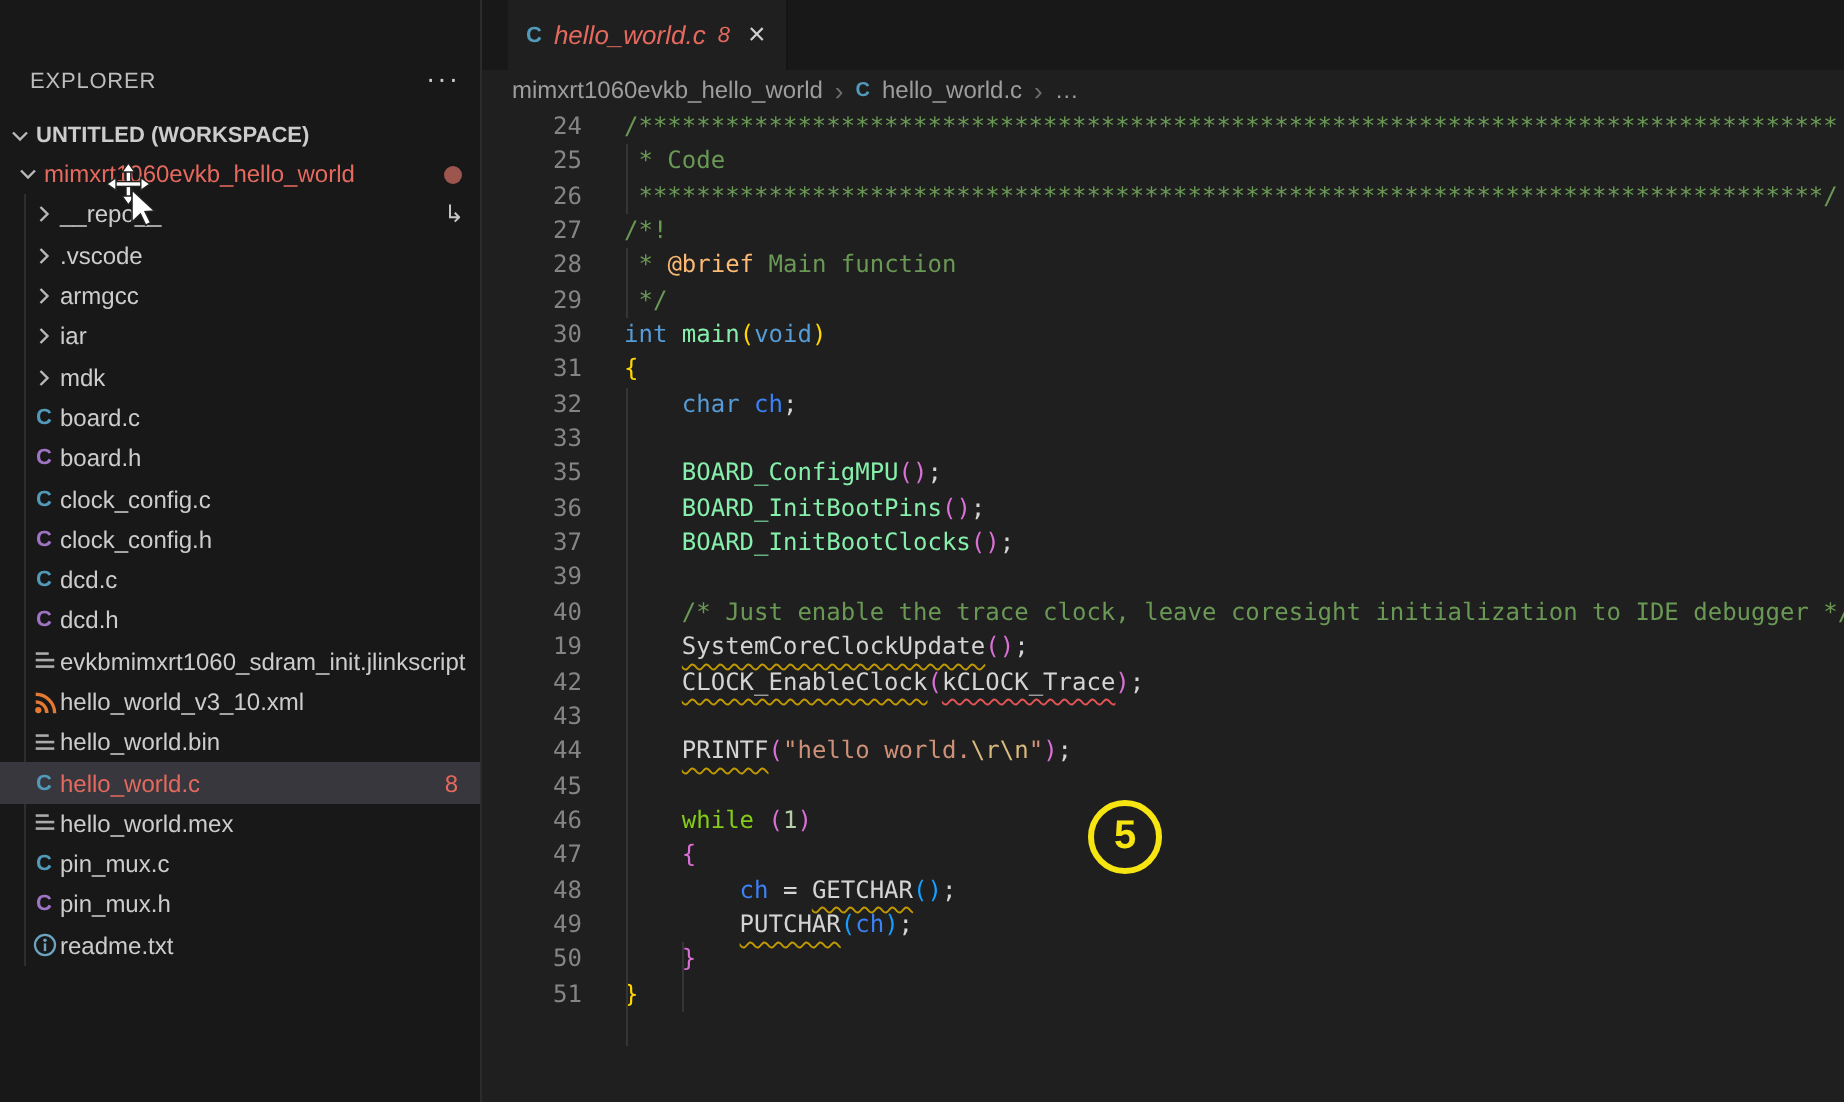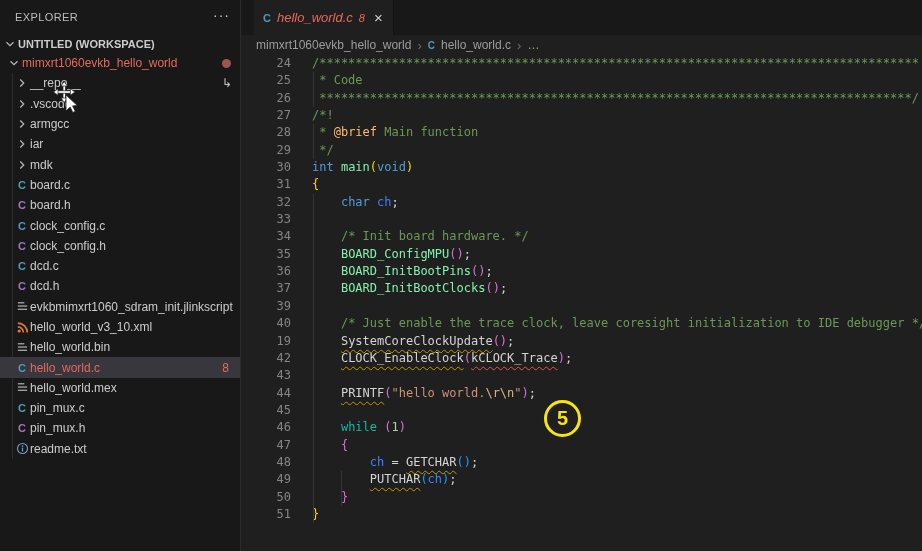--- a/index.html
+++ b/index.html
@@ -3,21 +3,21 @@
 <meta charset="utf-8">
 <style>
   * { margin:0; padding:0; box-sizing:border-box; }
   html,body { width:922px; height:551px; overflow:hidden; }
   body { background:#1f1f1f; font-family:"Liberation Sans", sans-serif; position:relative; }
 
   
   .sidebar { position:absolute; left:0; top:0; width:241px; height:551px;
              background:#181818; border-right:1px solid #2b2b2b; }
   .sb-header { height:34px; padding:11px 10px 0 15px; display:flex; justify-content:space-between;
-               align-items:flex-start; color:#bdbdbd; font-size:11px; letter-spacing:.4px; }
+               align-items:flex-start; color:#bdbdbd; font-size:11px; letter-spacing:.4px;margin-top:24px; }
   .more { color:#cccccc; font-size:14px; letter-spacing:1px; line-height:8px; cursor:pointer; }
   .ws-row { height:19px; display:flex; align-items:center; padding-left:2px;
             font-size:11px; font-weight:bold; color:#cccccc; }
   .tree { position:relative; }
   .tree-guide { position:absolute; left:12px; top:20.3px; width:1px; height:386px; background:#2e2e2e; }
   .row { position:relative; height:20.3px; display:flex; align-items:center;
          font-size:12px; color:#cccccc; white-space:nowrap; overflow:hidden; cursor:pointer; }
   .row.lvl0 { padding-left:6px; }
   .row.lvl1 { padding-left:14px; }
   .row.selected { background:#37373d; }
@@ -43,21 +43,21 @@
                 font-size:12px; color:#9d9d9d; background:#1f1f1f; }
   .bc-sep { color:#6e6e6e; font-size:13px; }
   .breadcrumb .cicon { font-size:10px; }
 
   .code { position:relative; font-family:"DejaVu Sans Mono", monospace; font-size:12px; }
   .cl { height:17.35px; line-height:17.35px; display:flex; }
   .ln { width:50px; text-align:right; color:#858585; flex:none; }
   .lt { white-space:pre; padding-left:21px; color:#d4d4d4; }
   .guide { position:absolute; width:1px; background:#353535; }
 
-  .cm{color:#6a9955} .doc{color:#fdba74} .kw{color:#569cd6} .ctrl{color:#14b8a6}
+  .cm{color:#6a9955} .doc{color:#fdba74} .kw{color:#569cd6} .ctrl{color:#84cc16}
   .fn{color:#86efac} .var{color:#3b82f6} .num{color:#b5cea8} .str{color:#ce9178}
   .esc{color:#d7ba7d} .b1{color:#ffd700} .b2{color:#da70d6} .b3{color:#179fff} .pl{color:#d4d4d4}
   .plw{ text-decoration:underline wavy #c19a00 1px; text-underline-offset:3.5px; text-decoration-skip-ink:none;text-align:right; }
   .ple{ text-decoration:underline wavy #e45454 1px; text-underline-offset:3.5px; text-decoration-skip-ink:none; }
 
   
   .annotation { position:absolute; left:544px; top:400px; width:37px; height:37px; border-radius:50%;
                 border:3px solid #f6e511; color:#f6e511; font-size:20px; font-weight:bold;
                 display:flex; align-items:center; justify-content:center; z-index:5; }
   .cursor-overlay { position:absolute; left:46px; top:79px; z-index:9; }
@@ -284,24 +284,20 @@
         </div>
         <div class="cl">
           <span class="ln">32</span>
           <span class="lt"><span class="pl">    </span><span class="kw">char</span><span class="pl"> </span><span class="var">ch</span><span class="pl">;</span></span>
         </div>
         <div class="cl">
           <span class="ln">33</span>
           <span class="lt"></span>
         </div>
         <div class="cl">
-          <span class="ln">34</span>
-          <span class="lt"><span class="pl">    </span><span class="cm">/* Init board hardware. */</span></span>
-        </div>
-        <div class="cl">
           <span class="ln">35</span>
           <span class="lt"><span class="pl">    </span><span class="fn">BOARD_ConfigMPU</span><span class="b2">(</span><span class="b2">)</span><span class="pl">;</span></span>
         </div>
         <div class="cl">
           <span class="ln">36</span>
           <span class="lt"><span class="pl">    </span><span class="fn">BOARD_InitBootPins</span><span class="b2">(</span><span class="b2">)</span><span class="pl">;</span></span>
         </div>
         <div class="cl">
           <span class="ln">37</span>
           <span class="lt"><span class="pl">    </span><span class="fn">BOARD_InitBootClocks</span><span class="b2">(</span><span class="b2">)</span><span class="pl">;</span></span>

